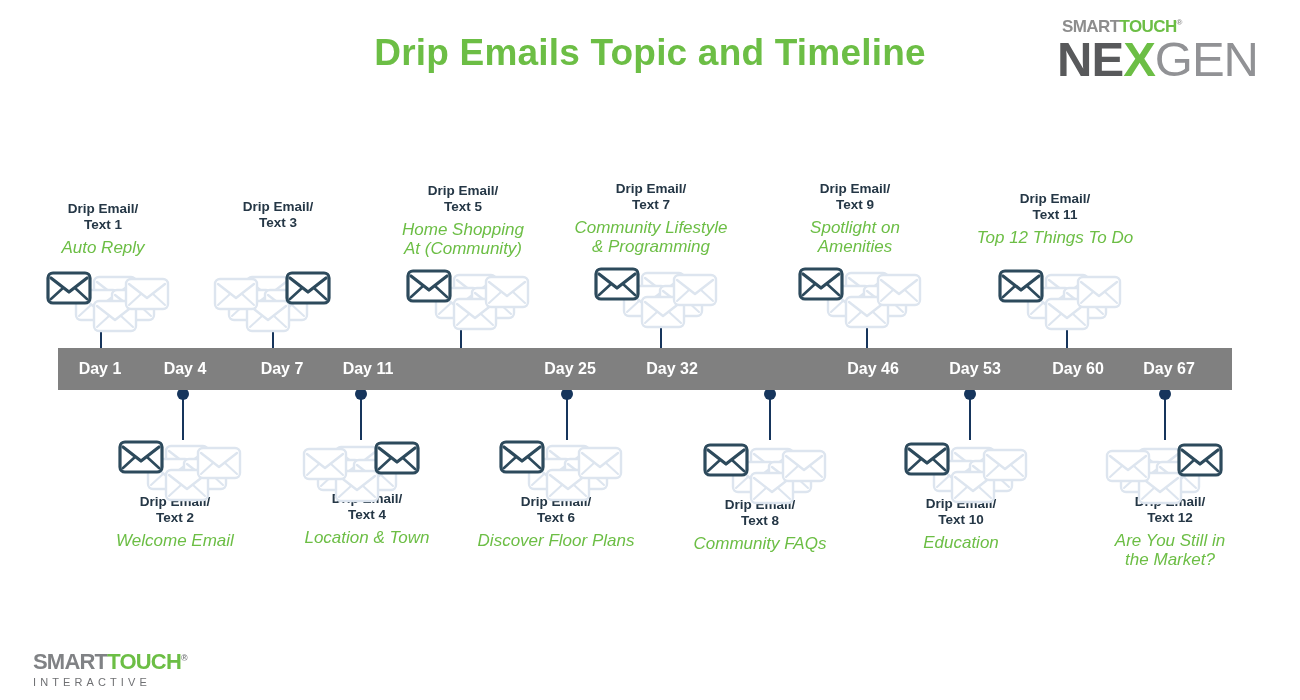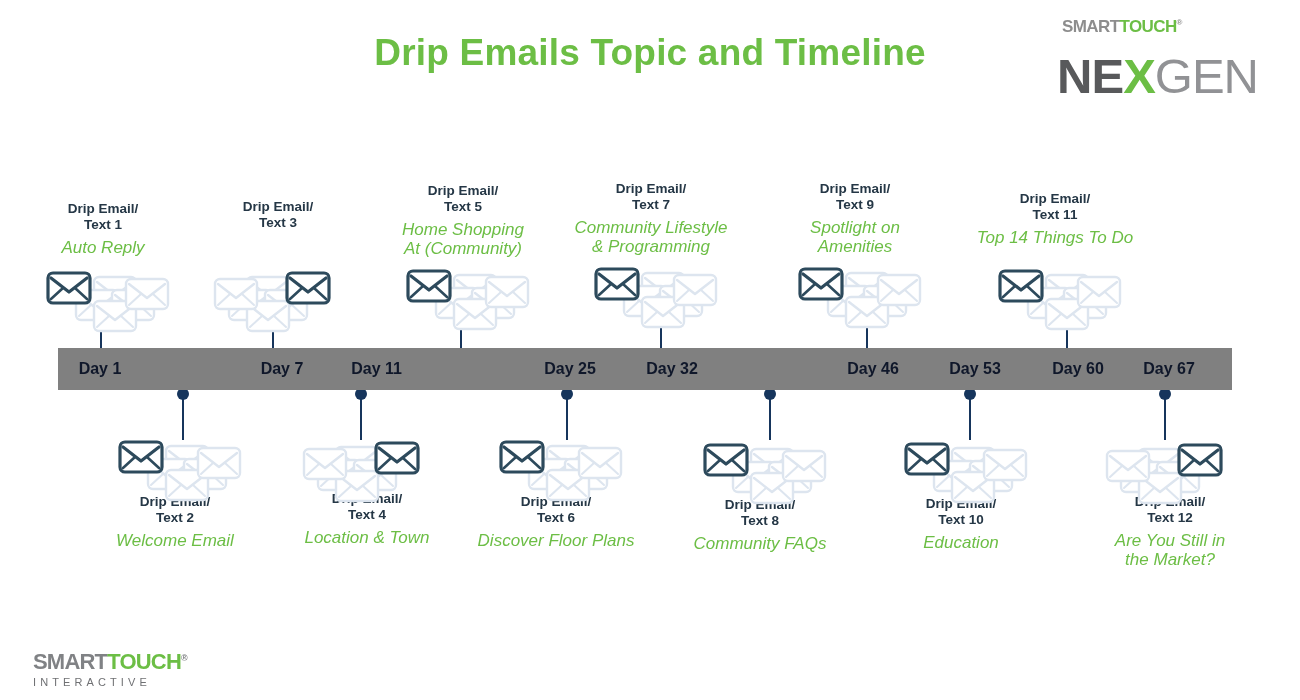--- a/index.html
+++ b/index.html
@@ -53,21 +53,21 @@
   .nexgen-logo .st-reg {
     font-size: 8px;
     vertical-align: super;
     color: #8d8d8d;
   }
   .nexgen-logo .nexgen-row {
     display: block;
     font-size: 49px;
     font-weight: bold;
     letter-spacing: -1px;
-    margin-top: 17px;
+    margin-top: 0;
     white-space: nowrap;
   }
   .nexgen-logo .ng-ne { color: #58595b; }
   .nexgen-logo .ng-x  { color: #6cbe45; }
   .nexgen-logo .ng-gen{ color: #919295; font-weight: normal; }
 
   
   .timeline-bar {
     position: absolute;
     left: 58px;
@@ -75,21 +75,21 @@
     width: 1174px;
     height: 42px;
     background: #808080;
   }
   .day-cell {
     position: absolute;
     top: 0;
     height: 42px;
     line-height: 42px;
     text-align: center;
-    color: #0f172a;
+    color: #ffffff;
     font-size: 16px;
     font-weight: bold;
     white-space: nowrap;
   }
 
   
   .node {
     position: absolute;
     width: 210px;
     margin-left: -105px;
@@ -582,21 +582,21 @@
         <path d="M5 7 L23 21 L41 7" fill="none" stroke="#2d4a5c" stroke-width="3.2" stroke-linecap="round" stroke-linejoin="round"></path>
         <path d="M5 28 L17 17 M41 28 L29 17" fill="none" stroke="#2d4a5c" stroke-width="2.6" stroke-linecap="round"></path>
       </svg>
     </div>
     <div class="connector down" style="left: 1066px; top: 300px; height: 48px;">
       <div class="dot" style="top: -6px;"></div>
     </div>
     <div class="node" style="left: 1055px; top: 191px;">
       <div class="label">Drip Email/
 Text 11</div>
-      <div class="desc">Top 14 Things To Do</div>
+      <div class="desc">Top 12 Things To Do</div>
     </div>
     <div class="icon-cluster" style="position: absolute; left: 950px; top: 269px;">
       <svg width="46" height="34" style="left:94px;top:4px;" viewBox="0 0 46 34">
         <rect x="2" y="2" width="42" height="30" rx="5" ry="5" fill="#ffffff" stroke="#dde5ef" stroke-width="2.4"></rect>
         <path d="M5 7 L23 21 L41 7" fill="none" stroke="#dde5ef" stroke-width="2.4" stroke-linecap="round" stroke-linejoin="round"></path>
         <path d="M5 28 L17 17 M41 28 L29 17" fill="none" stroke="#dde5ef" stroke-width="2" stroke-linecap="round"></path>
       </svg>
       <svg width="46" height="34" style="left:76px;top:17px;" viewBox="0 0 46 34">
         <rect x="2" y="2" width="42" height="30" rx="5" ry="5" fill="#ffffff" stroke="#dde5ef" stroke-width="2.4"></rect>
         <path d="M5 7 L23 21 L41 7" fill="none" stroke="#dde5ef" stroke-width="2.4" stroke-linecap="round" stroke-linejoin="round"></path>
@@ -661,22 +661,23 @@
       <svg width="46" height="34" style="left:112px;top:0px;" viewBox="0 0 46 34">
         <rect x="2" y="2" width="42" height="30" rx="5" ry="5" fill="#ffffff" stroke="#2d4a5c" stroke-width="3.2"></rect>
         <path d="M5 7 L23 21 L41 7" fill="none" stroke="#2d4a5c" stroke-width="3.2" stroke-linecap="round" stroke-linejoin="round"></path>
         <path d="M5 28 L17 17 M41 28 L29 17" fill="none" stroke="#2d4a5c" stroke-width="2.6" stroke-linecap="round"></path>
       </svg>
     </div>
   </div>
 
 <div class="timeline-bar" id="timeline-bar">
     <div class="day-cell" style="left: -8px; width: 100px;">Day 1</div>
+    <div class="day-cell" style="left: 77px; width: 100px;">Day 4</div>
     <div class="day-cell" style="left: 174px; width: 100px;">Day 7</div>
-    <div class="day-cell" style="left: 244px; width: 100px; text-align: right;">Day 11</div>
+    <div class="day-cell" style="left: 260px; width: 100px;">Day 11</div>
     <div class="day-cell" style="left: 462px; width: 100px;">Day 25</div>
     <div class="day-cell" style="left: 564px; width: 100px;">Day 32</div>
     <div class="day-cell" style="left: 765px; width: 100px;">Day 46</div>
     <div class="day-cell" style="left: 867px; width: 100px;">Day 53</div>
     <div class="day-cell" style="left: 970px; width: 100px;">Day 60</div>
     <div class="day-cell" style="left: 1061px; width: 100px;">Day 67</div>
   </div>
 
 <div class="footer-logo">
   <span class="fl-top">

